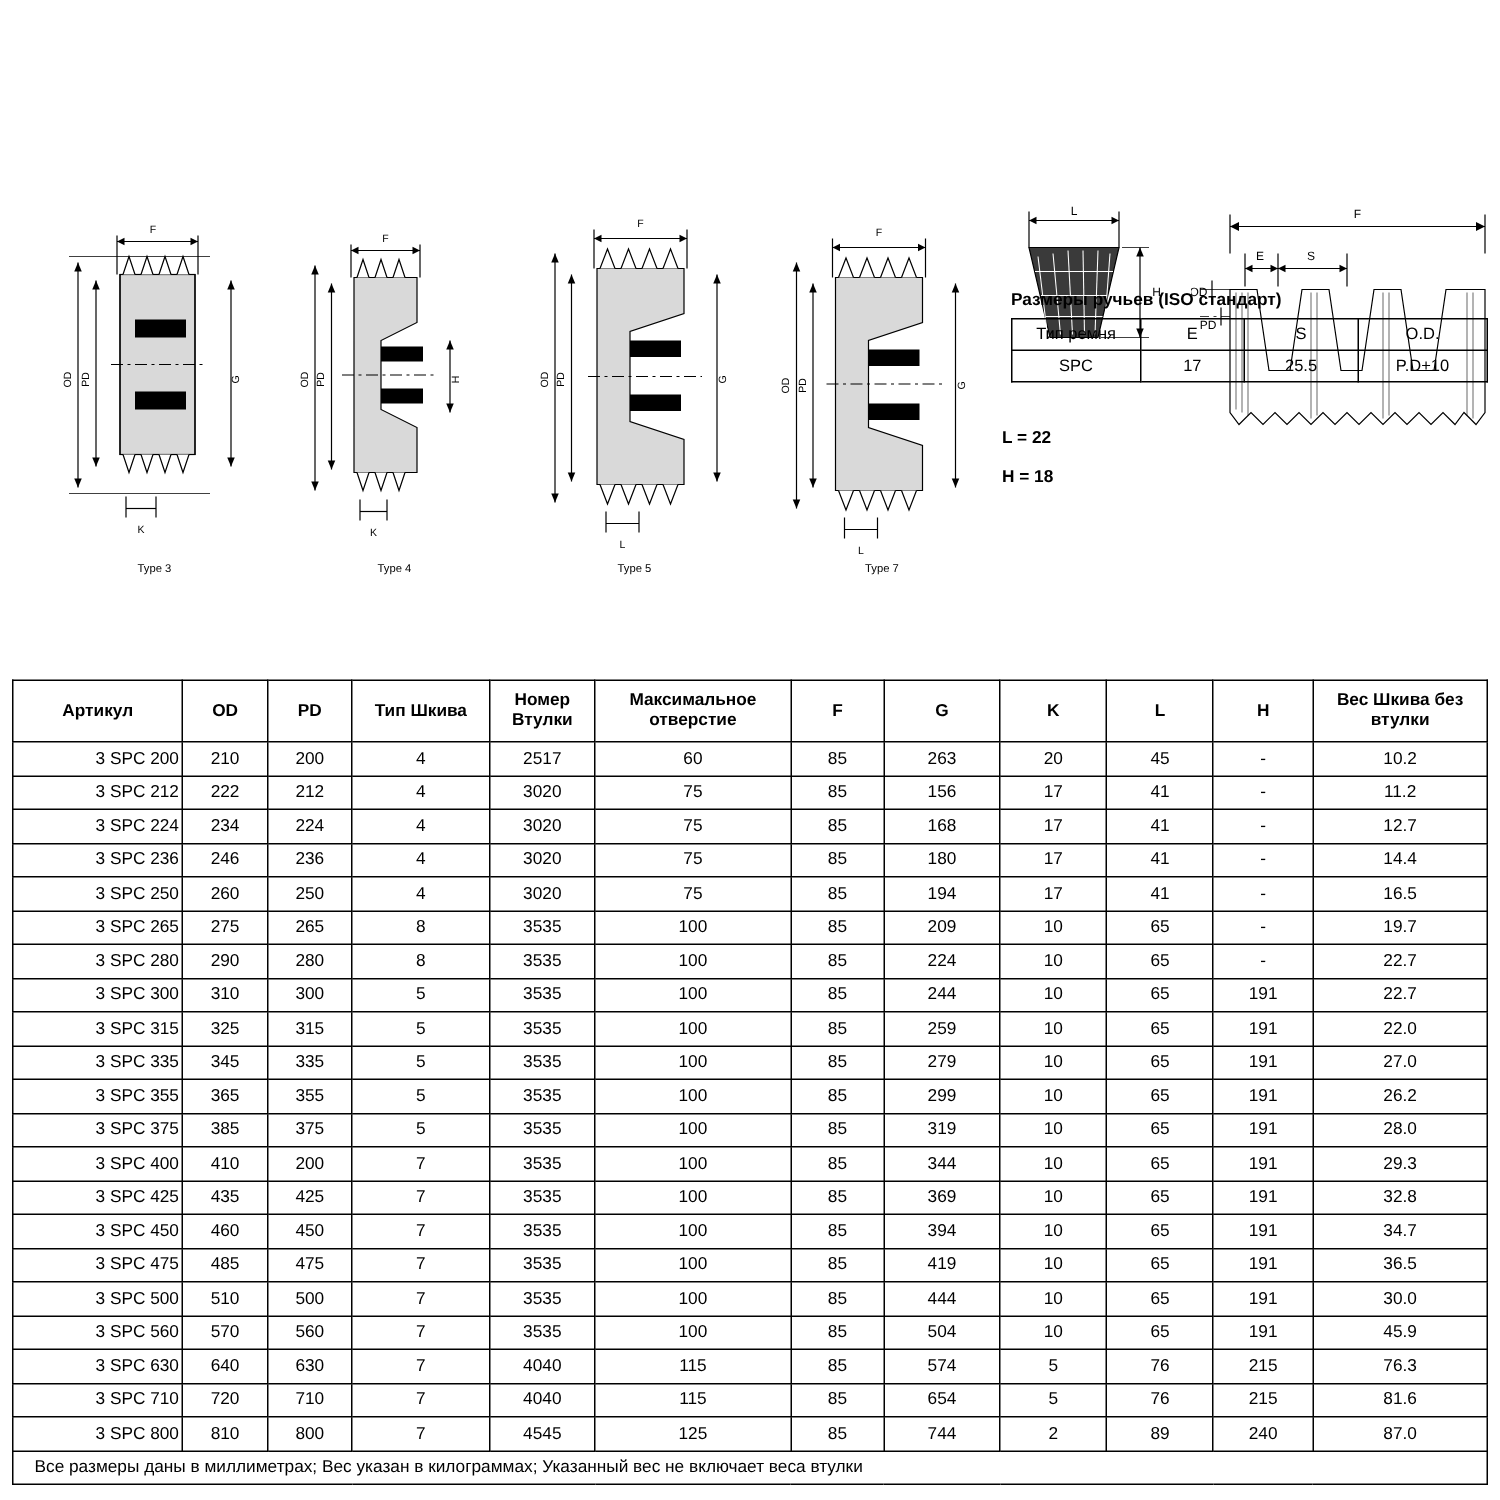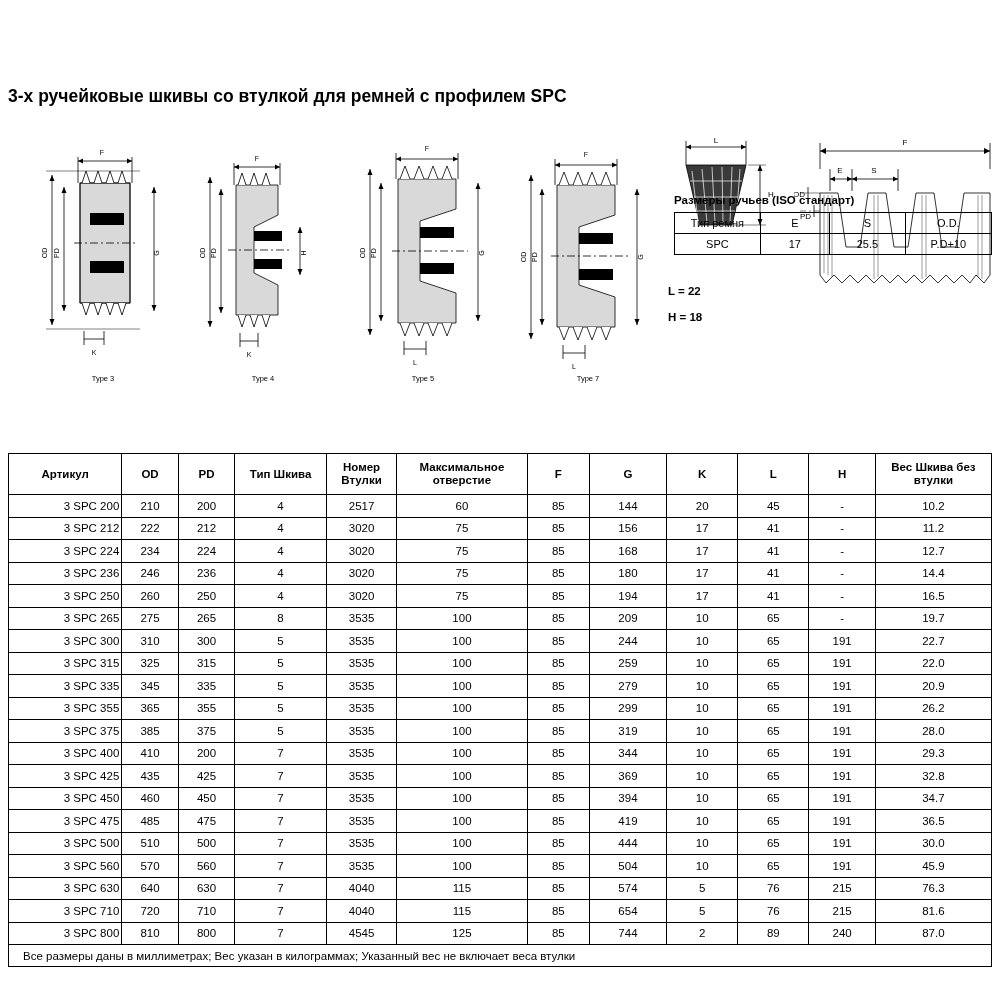--- a/index.html
+++ b/index.html
@@ -118,21 +118,20 @@
   .foot-row td{
     border:1px solid #000;
     text-align:left;
   }
 </style>
 </head>
 <body>
 
 <div class="page">
 
-  <div class="title">3-х ручейковые шкивы со втулкой для ремней с профилем SPC</div>
 
   <div class="diagrams">
 
     <div class="diag" style="left:20px;">
       <svg width="150" height="245" viewBox="0 0 150 245">
         <g stroke="#000" fill="none" stroke-width="0.8">
 
           <line x1="50" y1="22" x2="50" y2="48"></line>
           <line x1="104" y1="22" x2="104" y2="48"></line>
           <line x1="50" y1="26" x2="104" y2="26"></line>
@@ -448,21 +447,21 @@
     </thead>
     <tbody id="main-tbody">
         <tr>
           <td class="art">3 SPC 200</td>
           <td>210</td>
           <td>200</td>
           <td>4</td>
           <td>2517</td>
           <td>60</td>
           <td>85</td>
-          <td>144</td>
+          <td>263</td>
           <td>20</td>
           <td>45</td>
           <td>-</td>
           <td>10.2</td>
         </tr>
         <tr>
           <td class="art">3 SPC 212</td>
           <td>222</td>
           <td>212</td>
           <td>4</td>
@@ -525,20 +524,34 @@
           <td>3535</td>
           <td>100</td>
           <td>85</td>
           <td>209</td>
           <td>10</td>
           <td>65</td>
           <td>-</td>
           <td>19.7</td>
         </tr>
         <tr>
+          <td class="art">3 SPC 280</td>
+          <td>290</td>
+          <td>280</td>
+          <td>8</td>
+          <td>3535</td>
+          <td>100</td>
+          <td>85</td>
+          <td>224</td>
+          <td>10</td>
+          <td>65</td>
+          <td>-</td>
+          <td>22.7</td>
+        </tr>
+        <tr>
           <td class="art">3 SPC 300</td>
           <td>310</td>
           <td>300</td>
           <td>5</td>
           <td>3535</td>
           <td>100</td>
           <td>85</td>
           <td>244</td>
           <td>10</td>
           <td>65</td>
@@ -564,21 +577,21 @@
           <td>345</td>
           <td>335</td>
           <td>5</td>
           <td>3535</td>
           <td>100</td>
           <td>85</td>
           <td>279</td>
           <td>10</td>
           <td>65</td>
           <td>191</td>
-          <td>20.9</td>
+          <td>27.0</td>
         </tr>
         <tr>
           <td class="art">3 SPC 355</td>
           <td>365</td>
           <td>355</td>
           <td>5</td>
           <td>3535</td>
           <td>100</td>
           <td>85</td>
           <td>299</td>

